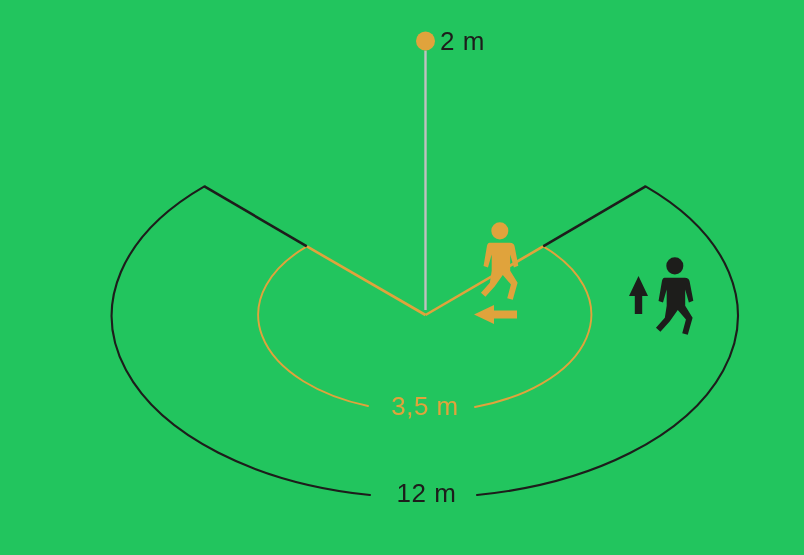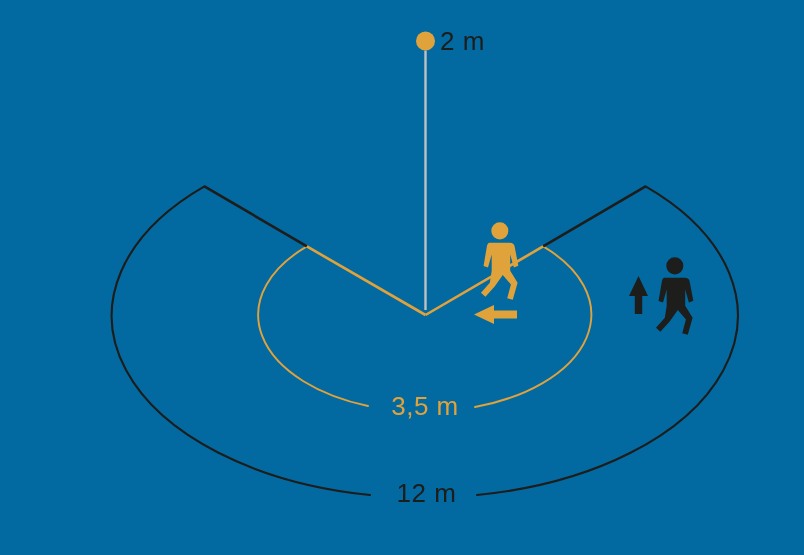--- a/index.html
+++ b/index.html
@@ -4,21 +4,21 @@
 <style>
   html, body {
     margin: 0;
     padding: 0;
     background: #ffffff;
   }
   .stage {
     position: relative;
     width: 804px;
     height: 555px;
-    background: #0369a1;
+    background: #22c55e;
     overflow: hidden;
     font-family: "Liberation Sans", sans-serif;
   }
   svg { display: block; }
   .label {
     font-family: "Liberation Sans", sans-serif;
     font-size: 26px;
     letter-spacing: 0.5px;
   }
   .label-dark  { fill: #1d1d1b; }

